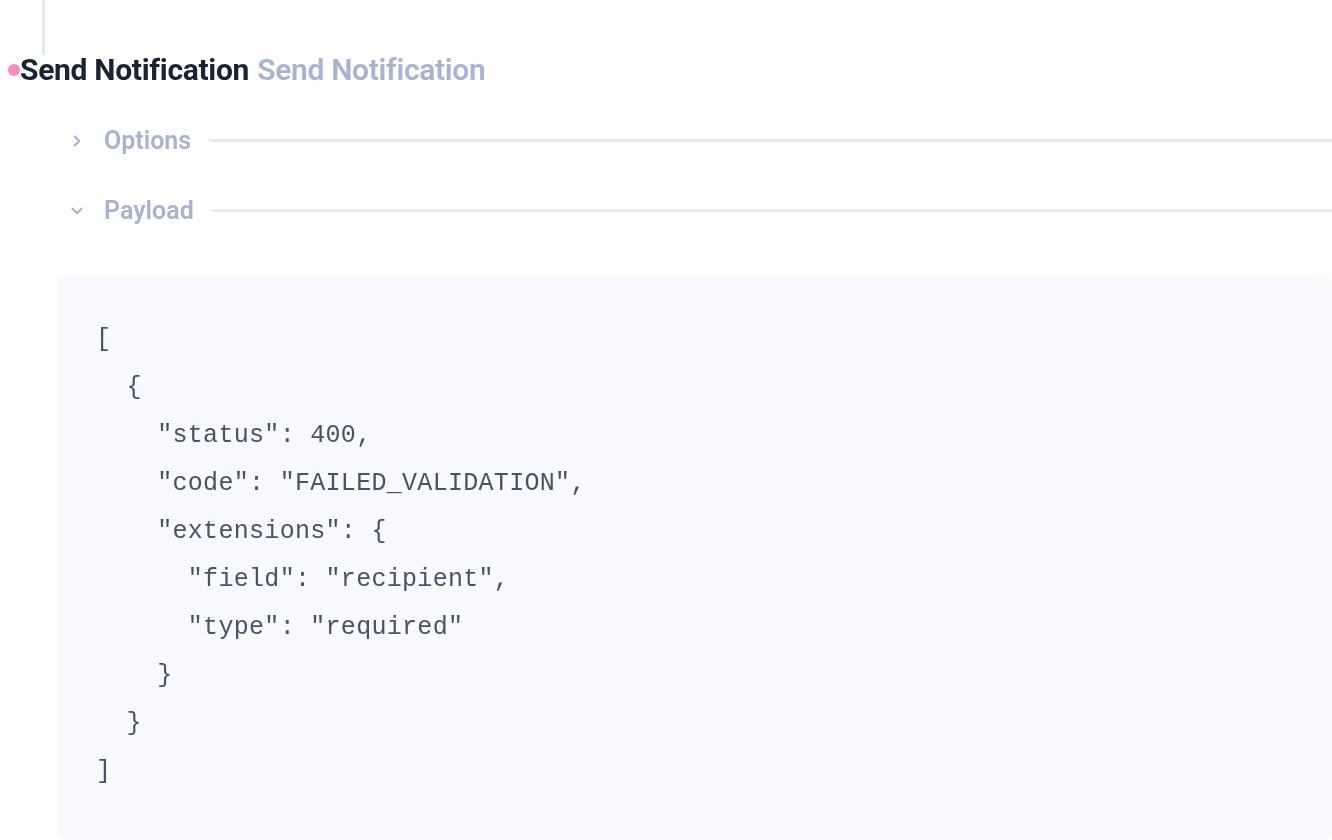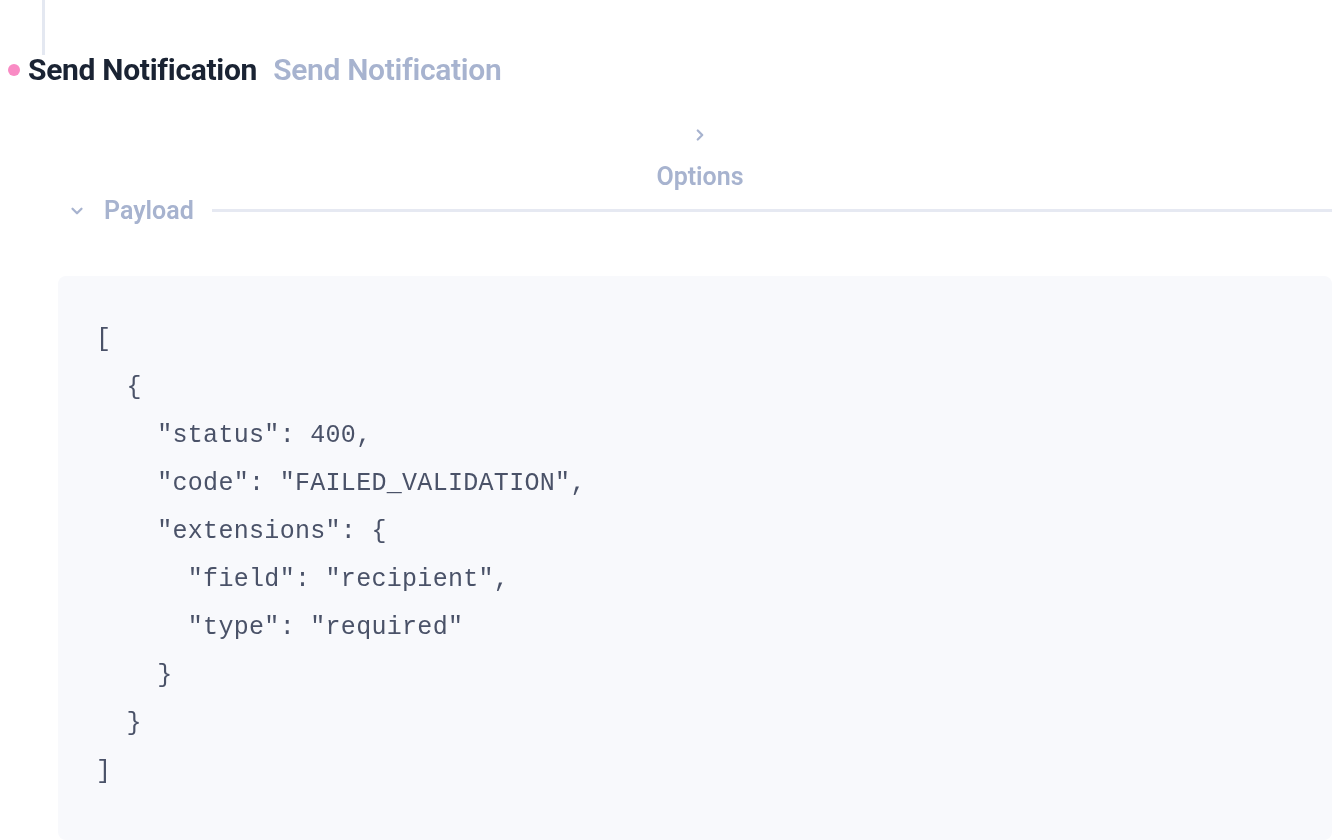--- a/index.html
+++ b/index.html
@@ -22,21 +22,21 @@
     width: 3px;
     height: 55px;
     background: #e4e8f1;
   }
   .header-row {
     position: absolute;
     left: 8px;
     top: 52px;
     display: flex;
     align-items: center;
-    gap: 8px;
+    gap: 0;
   }
   .status-dot {
     width: 12px;
     height: 12px;
     border-radius: 50%;
     background: #f98bc4;
     flex-shrink: 0;
   }
   .title-primary {
     font-size: 30px;
@@ -54,21 +54,20 @@
   .section-row {
     position: absolute;
     left: 68px;
     display: flex;
     align-items: center;
     width: calc(100% - 68px);
     gap: 18px;
   }
   .section-options {
     top: 126px;
-    flex-direction: column;
   }
   .section-payload {
     top: 196px;
   }
   .chevron {
     width: 18px;
     height: 18px;
     flex-shrink: 0;
     color: #a7b3cf;
   }

